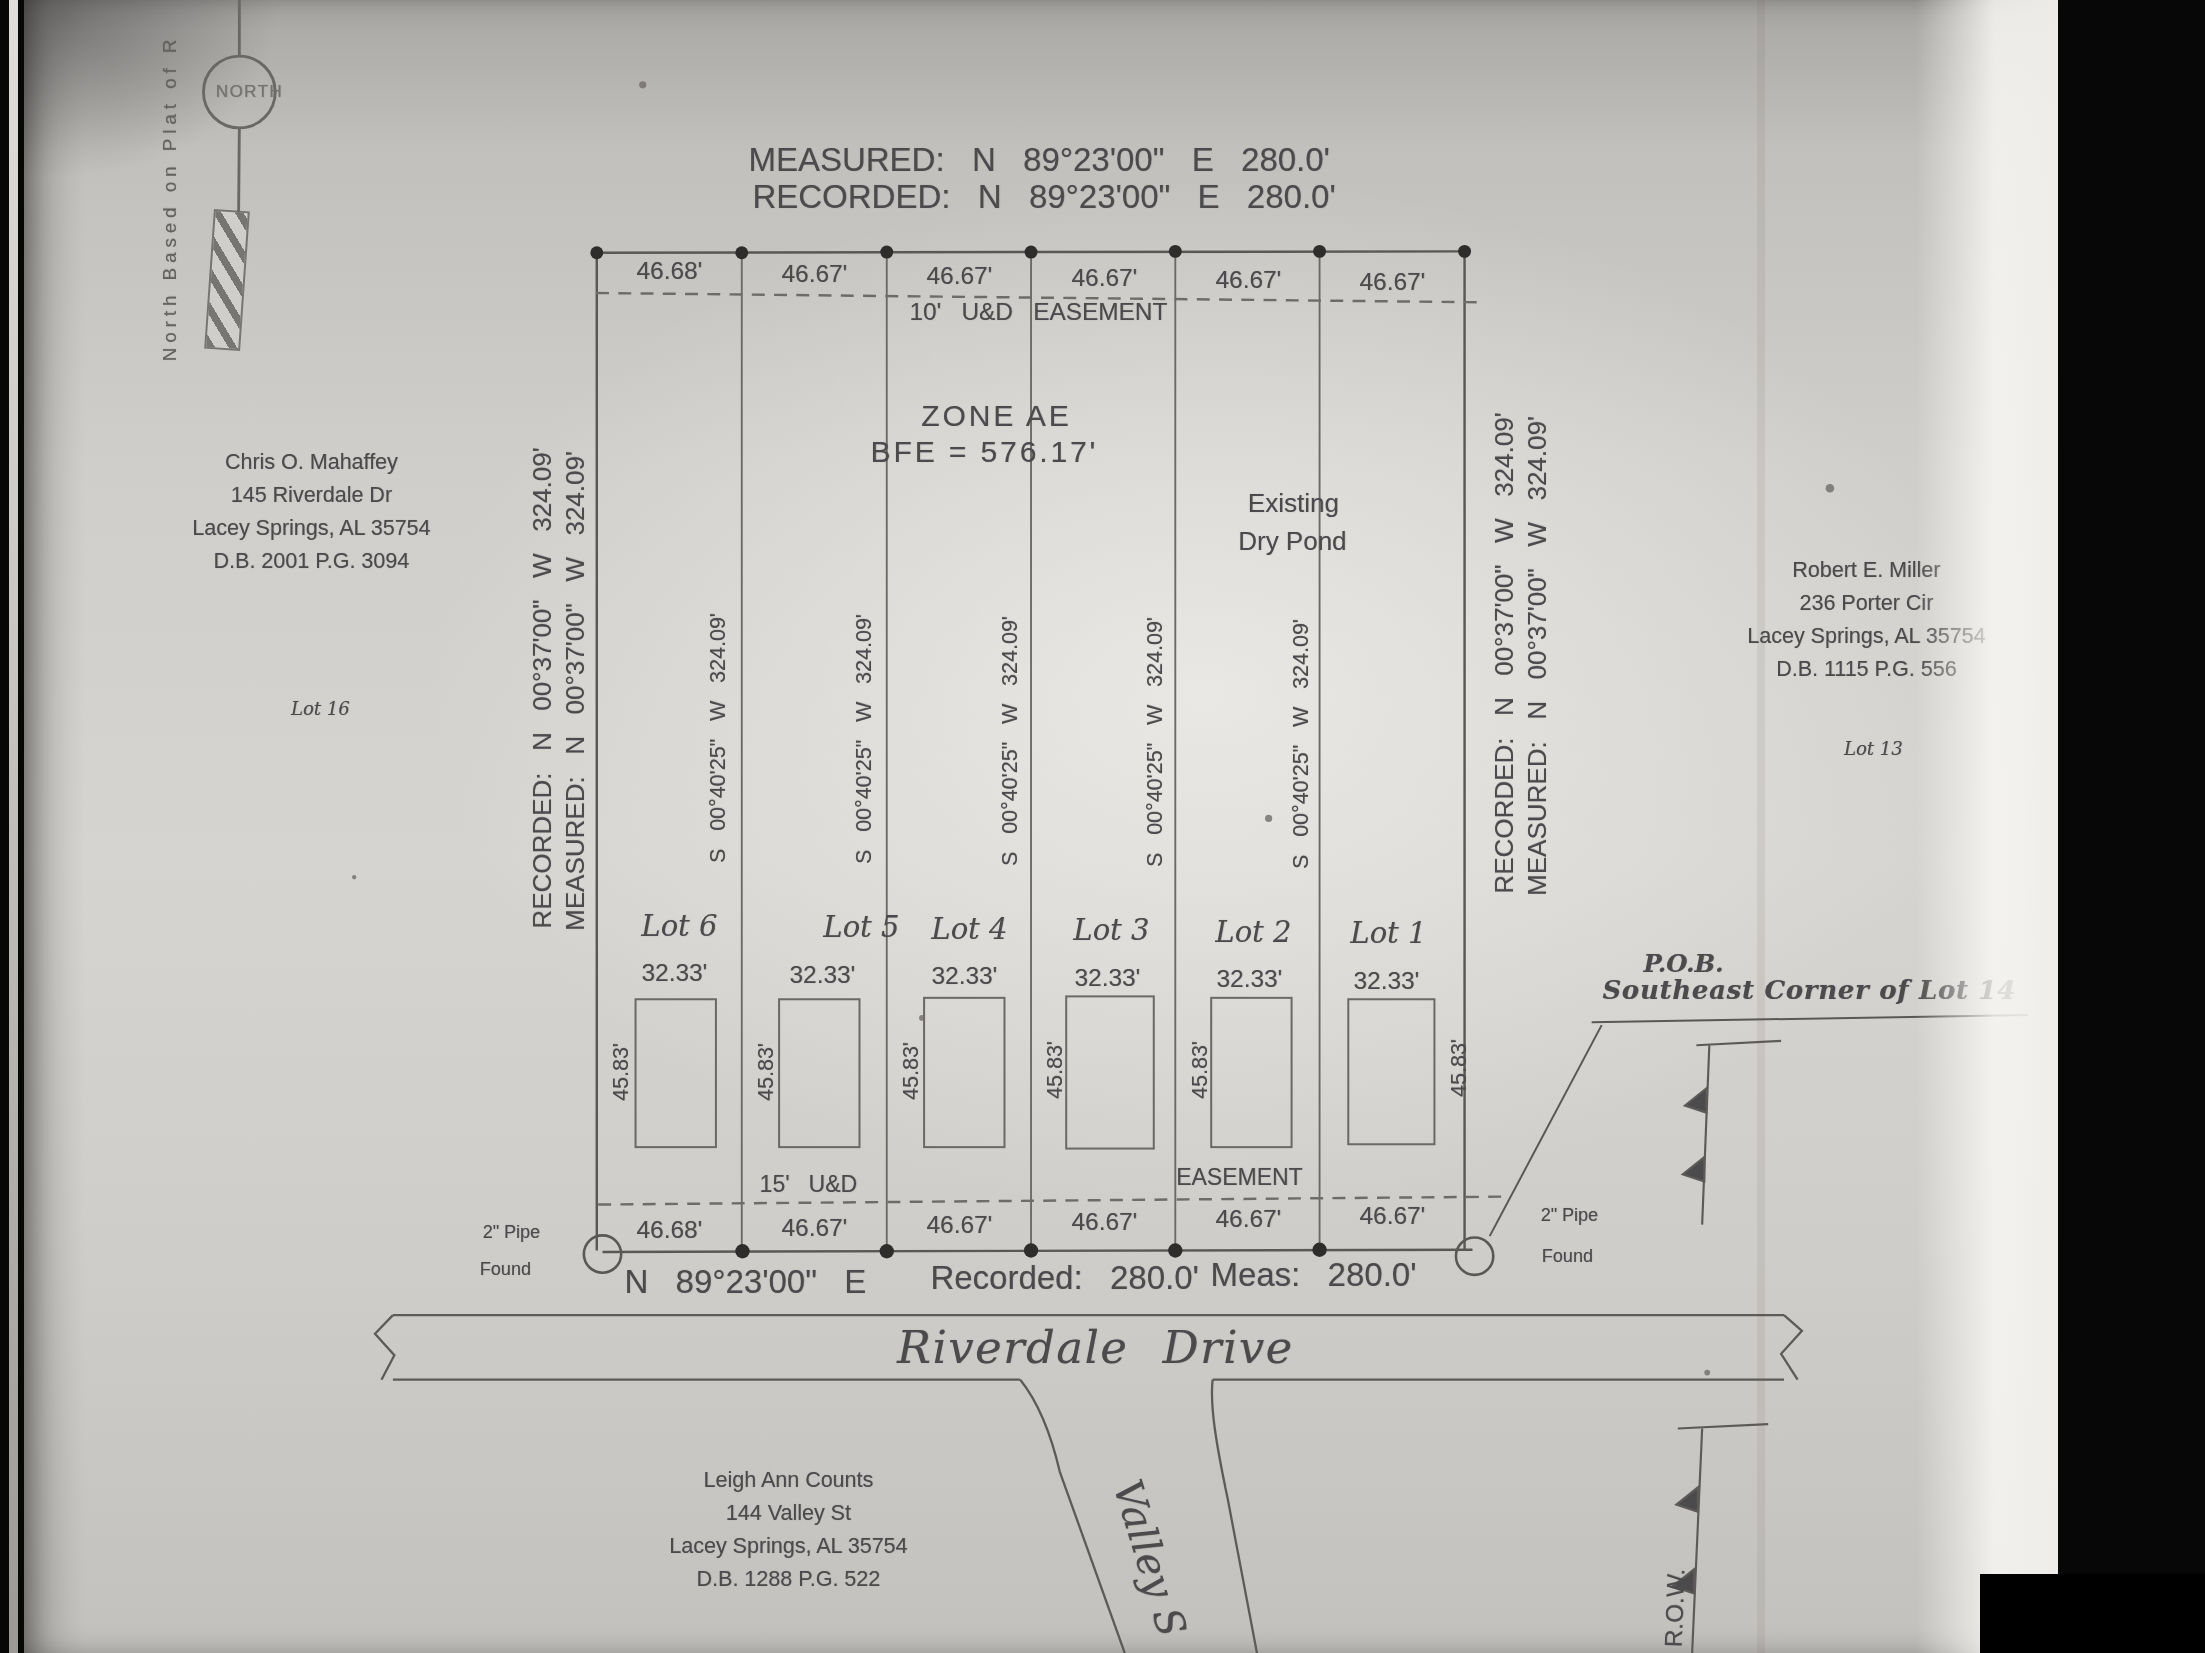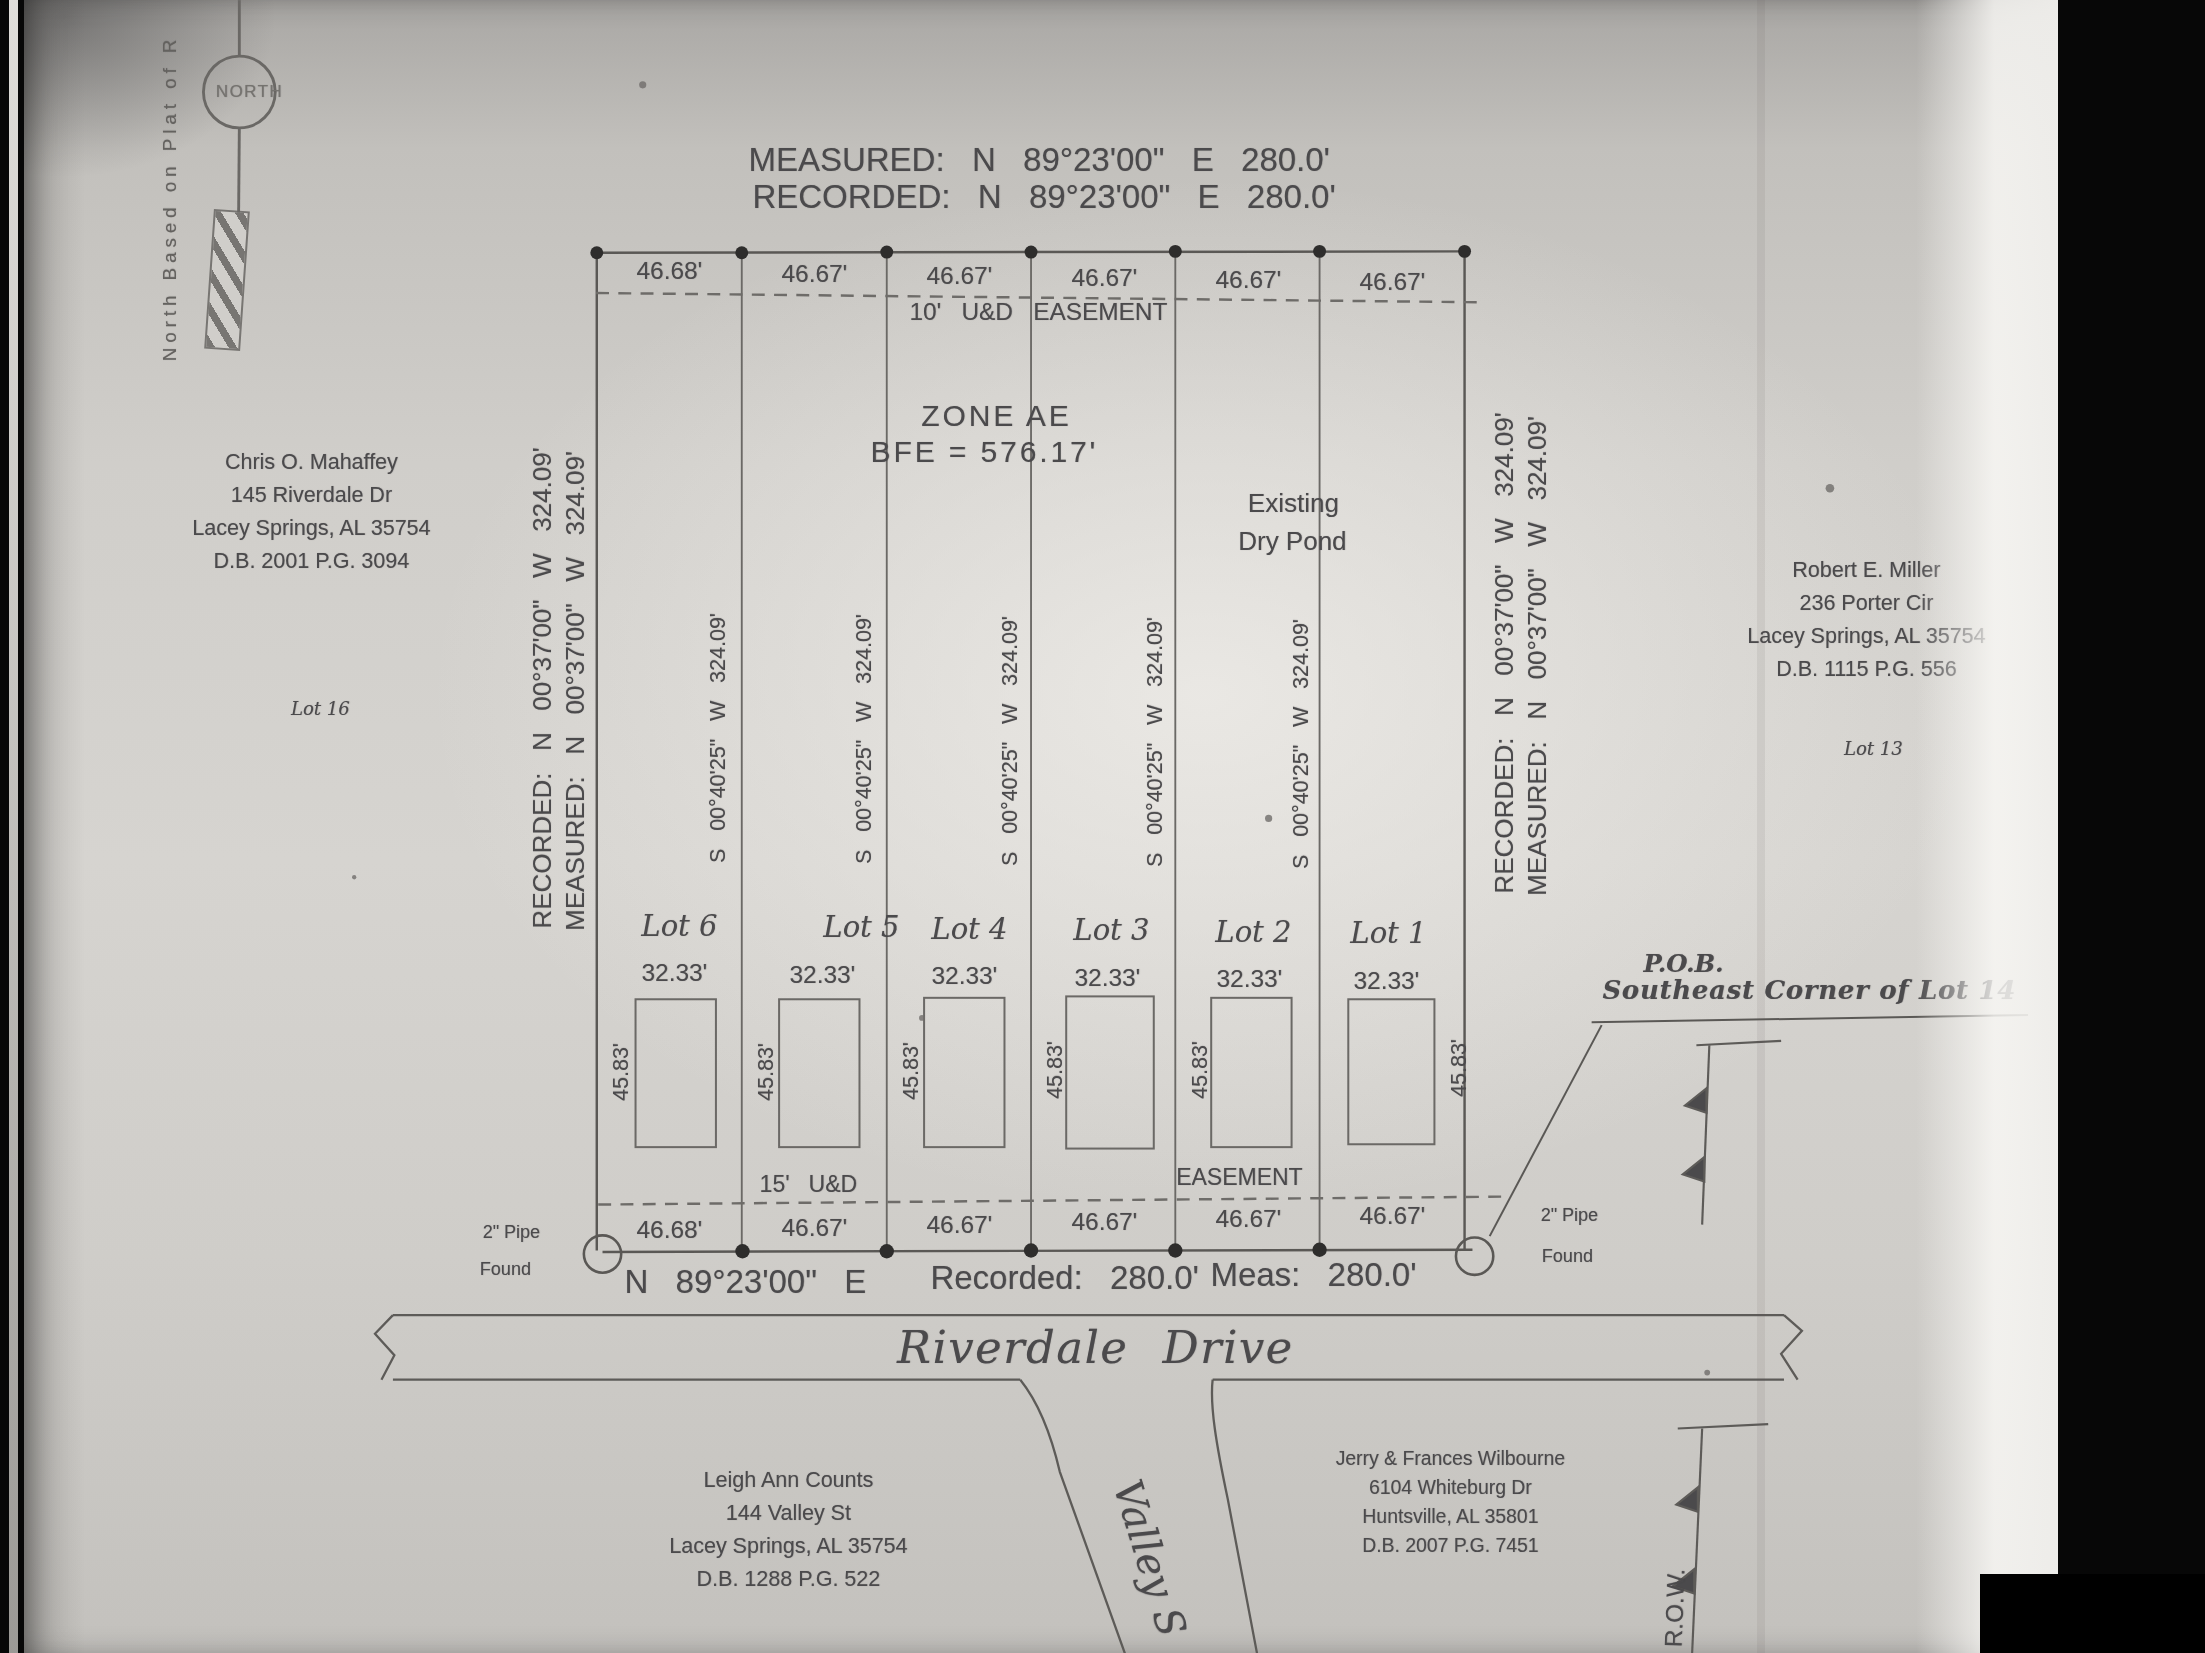--- a/index.html
+++ b/index.html
@@ -198,26 +198,20 @@
     <div>236 Porter Cir</div>
     <div>Lacey Springs, AL 35754</div>
     <div>D.B. 1115 P.G. 556</div>
   </div>
   <div class="blk t f30 lh46" style="left:764px;top:1464px;">
     <div>Leigh Ann Counts</div>
     <div>144 Valley St</div>
     <div>Lacey Springs, AL 35754</div>
     <div>D.B. 1288 P.G. 522</div>
   </div>
-  <div class="blk t f27 lh40" style="left:1426px;top:1444px;">
-    <div>Jerry &amp; Frances Wilbourne</div>
-    <div>6104 Whiteburg Dr</div>
-    <div>Huntsville, AL 35801</div>
-    <div>D.B. 2007 P.G. 7451</div>
-  </div>
 
   <div class="t serif f38 c" style="left:296px;top:708px;">Lot 16</div>
   <div class="t serif f38 c" style="left:1849px;top:748px;">Lot 13</div>
 
   <div class="t serifb f34" style="left:1619px;top:949px;">P.O.B.</div>
   <div class="t serifb f36" style="left:1578px;top:975px;letter-spacing:0.7px;">Southeast Corner of Lot 14</div>
 
   <div class="t f32 c ws" style="left:784px;top:1184px;">15' U&amp;D</div>
   <div class="t f32 c" style="left:1215px;top:1177px;">EASEMENT</div>
 

